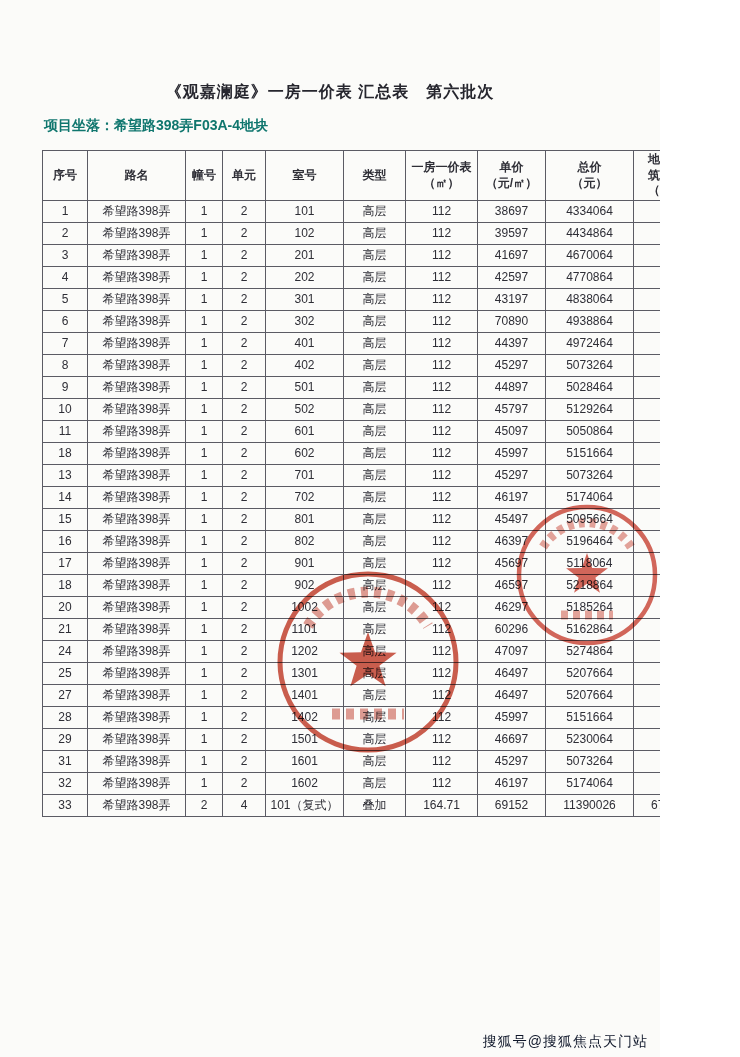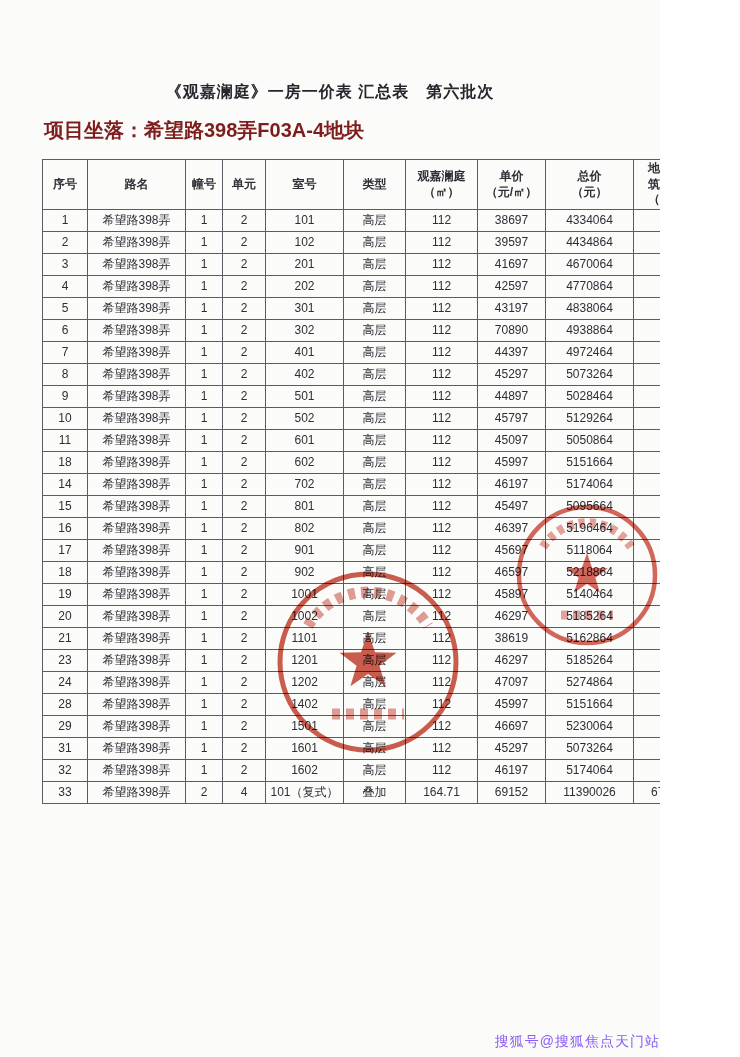--- a/index.html
+++ b/index.html
@@ -16,23 +16,23 @@
   .title {
     padding-top: 82px;
     text-align: center;
     font-size: 16px;
     font-weight: bold;
     letter-spacing: 1px;
     color: #26262e;
   }
   .subtitle {
     margin: 14px 0 15px 44px;
-    font-size: 20px;
+    font-size: 14px;
     font-weight: bold;
-    color: #7f1d1d;
+    color: #0f766e;
   }
   table.price-table {
     margin: 8px 0 0 42px;
     width: 656px;
     border-collapse: collapse;
     table-layout: fixed;
     font-size: 12px;
     color: #2e2e36;
   }
   .price-table th, .price-table td {
@@ -56,24 +56,24 @@
   .stamp {
     position: absolute;
     mix-blend-mode: multiply;
     opacity: 0.82;
     pointer-events: none;
   }
   .stamp-large { left: 272px; top: 566px; width: 192px; height: 192px; }
   .stamp-small { left: 512px; top: 500px; width: 150px; height: 150px; }
   .watermark {
     position: absolute;
-    right: 0;
+    right: 12px;
     bottom: 6px;
     font-size: 14px;
-    color: #8b5cf6;
+    color: #0f172a;
     letter-spacing: 1px;
   }
 </style>
 </head>
 <body>
 
 <div class="page">
 
   <h1 class="title">《观嘉澜庭》一房一价表 汇总表　第六批次</h1>
 
@@ -93,21 +93,21 @@
       <col style="width:65px">
     </colgroup>
     <thead>
       <tr>
           <th>序号</th>
           <th>路名</th>
           <th>幢号</th>
           <th>单元</th>
           <th>室号</th>
           <th>类型</th>
-          <th>观嘉澜庭
+          <th>一房一价表
 （㎡）</th>
           <th>单价
 （元/㎡）</th>
           <th>总价
 （元）</th>
           <th>地下建
 筑面积
 （㎡）</th>
         </tr>
     </thead>
@@ -250,20 +250,32 @@
           <td>1</td>
           <td>2</td>
           <td>602</td>
           <td>高层</td>
           <td>112</td>
           <td>45997</td>
           <td>5151664</td>
           <td></td>
         </tr>
         <tr>
+          <td>13</td>
+          <td>希望路398弄</td>
+          <td>1</td>
+          <td>2</td>
+          <td>701</td>
+          <td>高层</td>
+          <td>112</td>
+          <td>45297</td>
+          <td>5073264</td>
+          <td></td>
+        </tr>
+        <tr>
           <td>14</td>
           <td>希望路398弄</td>
           <td>1</td>
           <td>2</td>
           <td>702</td>
           <td>高层</td>
           <td>112</td>
           <td>46197</td>
           <td>5174064</td>
           <td></td>
@@ -310,77 +322,77 @@
           <td>1</td>
           <td>2</td>
           <td>902</td>
           <td>高层</td>
           <td>112</td>
           <td>46597</td>
           <td>5218864</td>
           <td></td>
         </tr>
         <tr>
-          <td>19</td>
-          <td>希望路398弄</td>
-          <td>1</td>
-          <td>2</td>
-          <td>1001</td>
-          <td>高层</td>
-          <td>112</td>
-          <td>45897</td>
-          <td>5140464</td>
-          <td></td>
-        </tr>
-        <tr>
           <td>20</td>
           <td>希望路398弄</td>
           <td>1</td>
           <td>2</td>
           <td>1002</td>
           <td>高层</td>
           <td>112</td>
           <td>46297</td>
           <td>5185264</td>
           <td></td>
         </tr>
         <tr>
           <td>21</td>
           <td>希望路398弄</td>
           <td>1</td>
           <td>2</td>
           <td>1101</td>
           <td>高层</td>
           <td>112</td>
-          <td>38619</td>
+          <td>60296</td>
           <td>5162864</td>
-          <td></td>
-        </tr>
-        <tr>
-          <td>23</td>
-          <td>希望路398弄</td>
-          <td>1</td>
-          <td>2</td>
-          <td>1201</td>
-          <td>高层</td>
-          <td>112</td>
-          <td>46297</td>
-          <td>5185264</td>
           <td></td>
         </tr>
         <tr>
           <td>24</td>
           <td>希望路398弄</td>
           <td>1</td>
           <td>2</td>
           <td>1202</td>
           <td>高层</td>
           <td>112</td>
           <td>47097</td>
           <td>5274864</td>
+          <td></td>
+        </tr>
+        <tr>
+          <td>25</td>
+          <td>希望路398弄</td>
+          <td>1</td>
+          <td>2</td>
+          <td>1301</td>
+          <td>高层</td>
+          <td>112</td>
+          <td>46497</td>
+          <td>5207664</td>
+          <td></td>
+        </tr>
+        <tr>
+          <td>27</td>
+          <td>希望路398弄</td>
+          <td>1</td>
+          <td>2</td>
+          <td>1401</td>
+          <td>高层</td>
+          <td>112</td>
+          <td>46497</td>
+          <td>5207664</td>
           <td></td>
         </tr>
         <tr>
           <td>28</td>
           <td>希望路398弄</td>
           <td>1</td>
           <td>2</td>
           <td>1402</td>
           <td>高层</td>
           <td>112</td>

